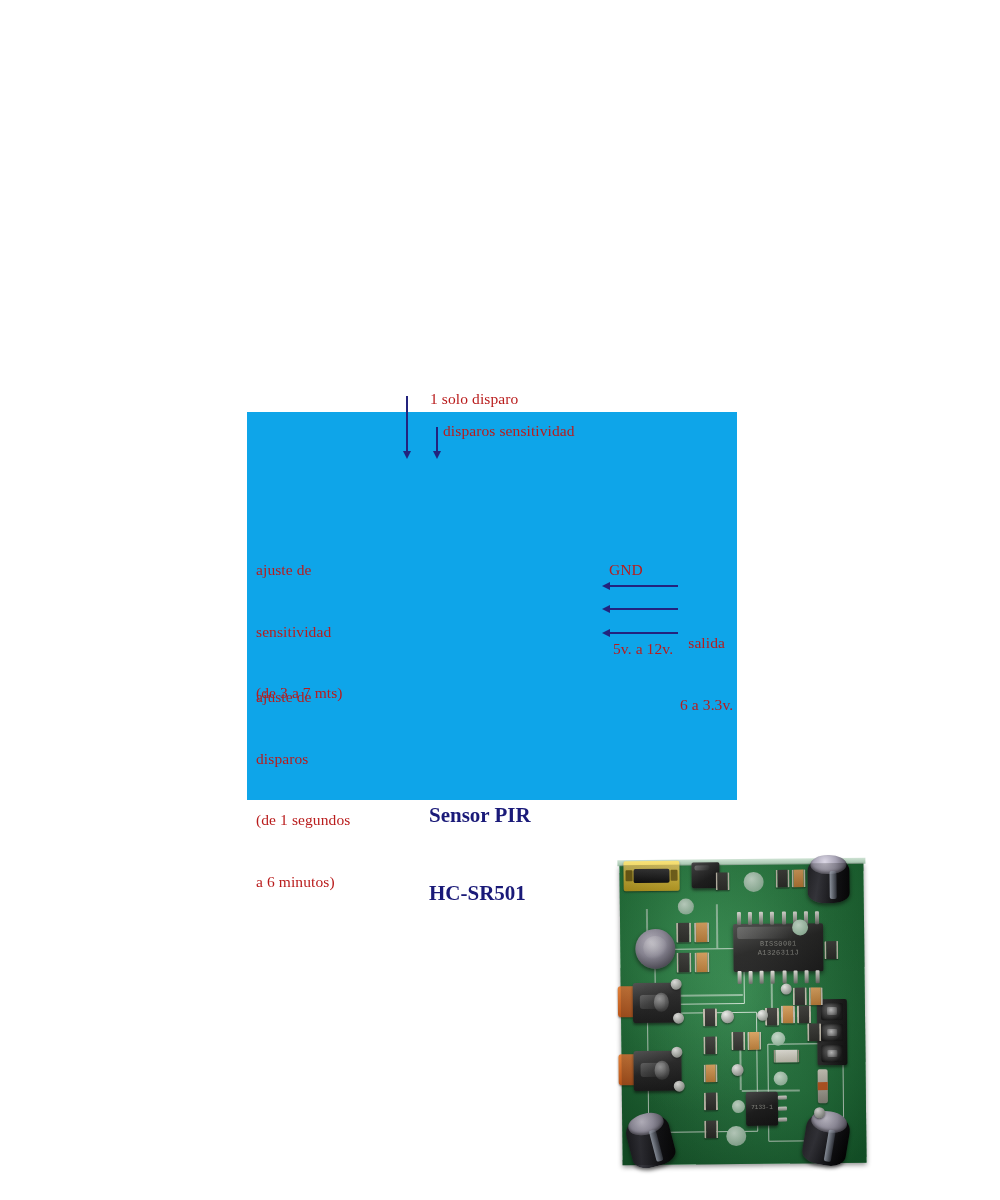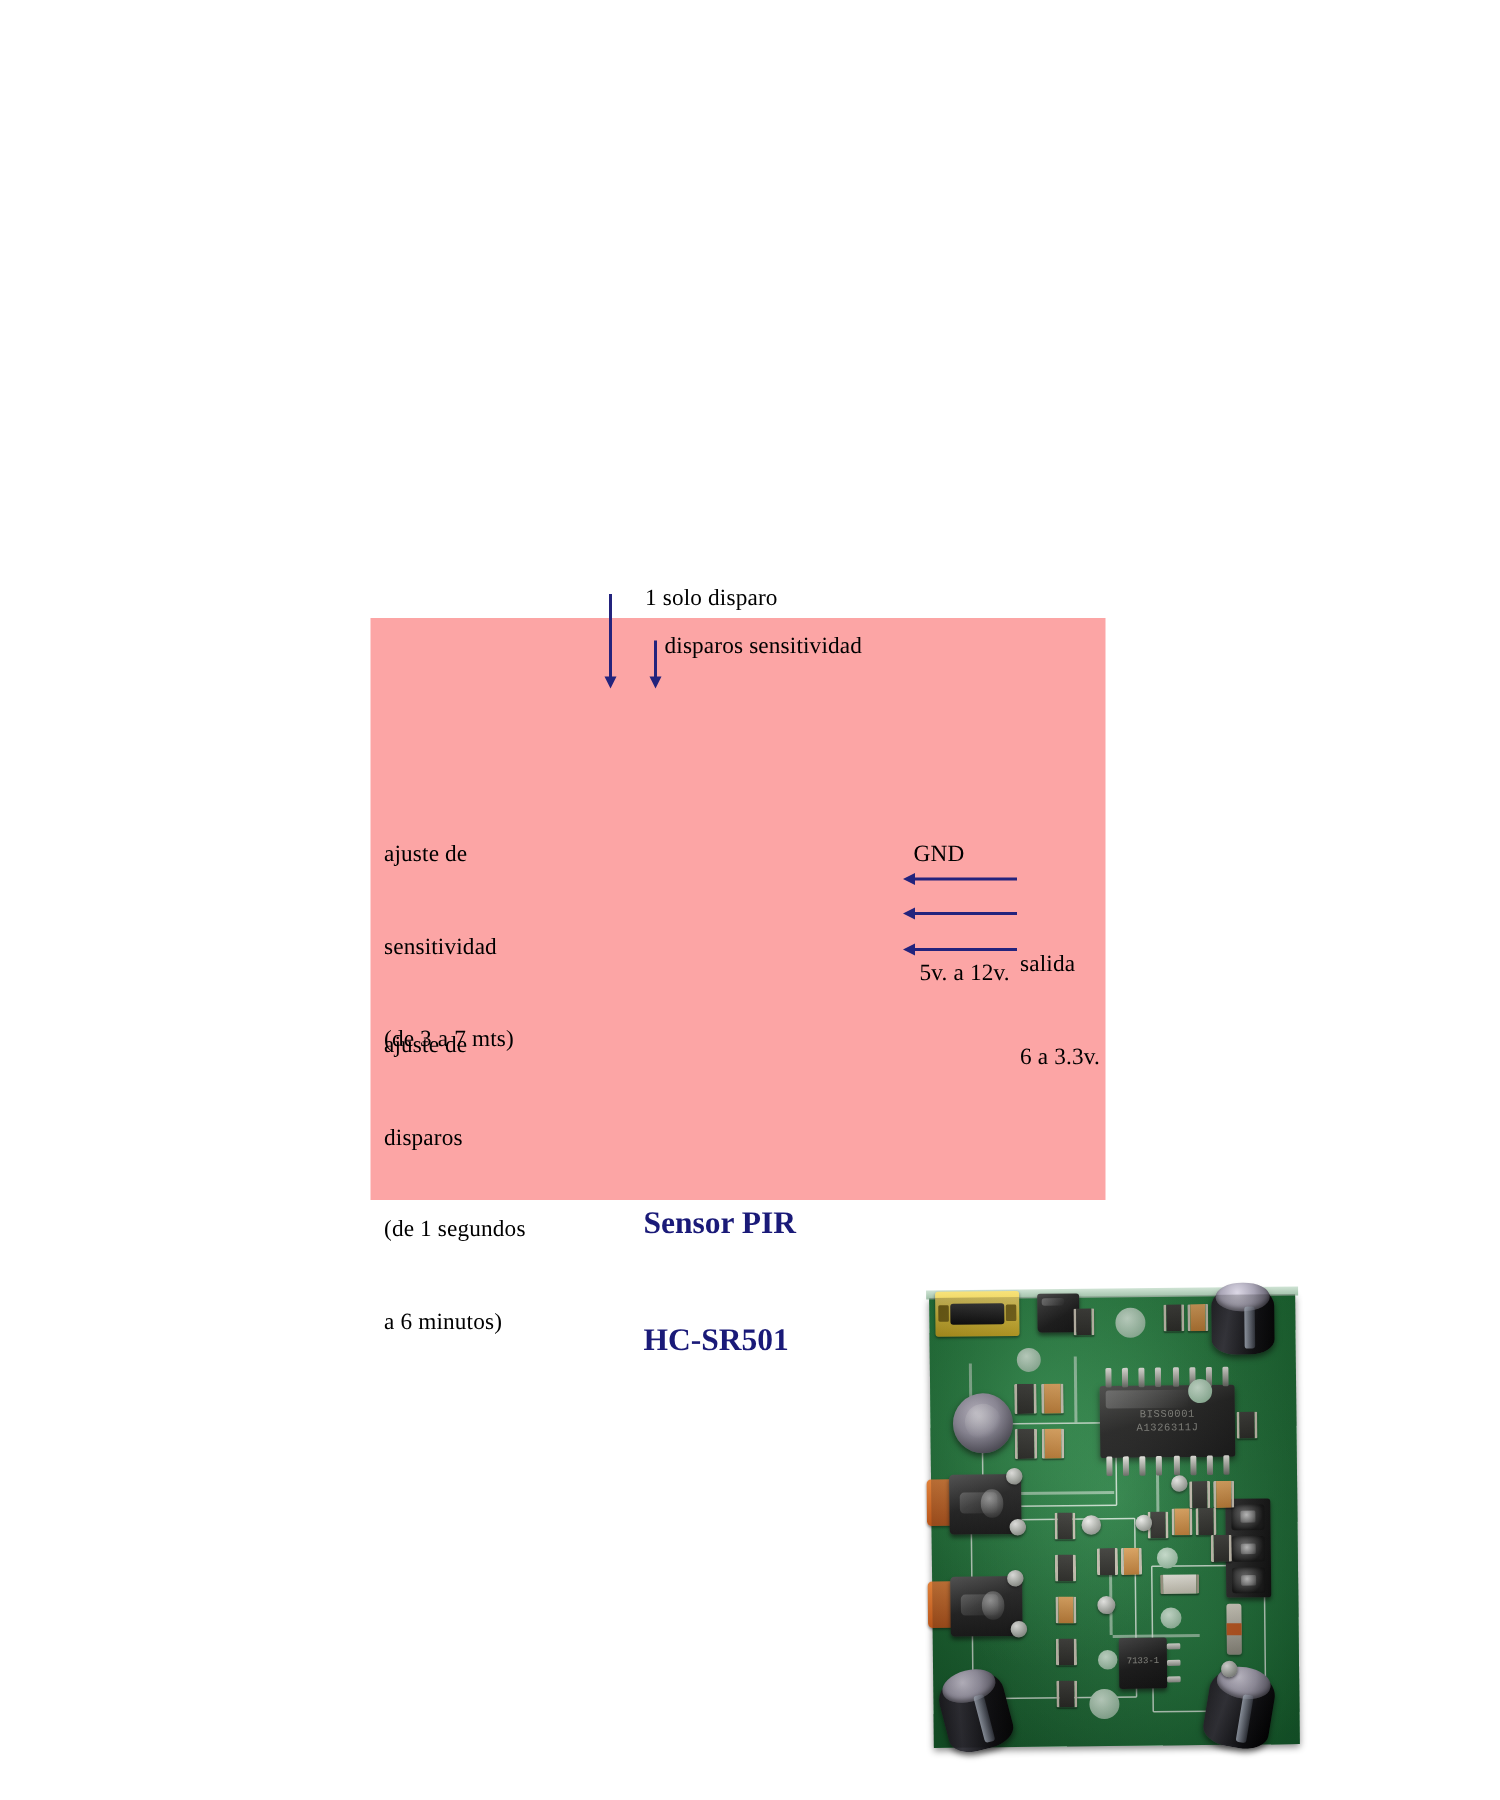--- a/index.html
+++ b/index.html
@@ -3,27 +3,27 @@
 <meta charset="utf-8">
 <style>
   html,body{margin:0;padding:0;background:#ffffff;}
   body{width:1000px;height:1200px;position:relative;font-family:"Liberation Serif","DejaVu Serif",serif;}
 
   #stage{position:absolute;left:0;top:0;width:1000px;height:1200px;overflow:hidden;background:#ffffff;}
 
   
   .photo{
     position:absolute;left:247px;top:412px;width:490px;height:388px;
-    background:#fca5a5;
+    background:#0ea5e9;
   }
 
   
-  .lbl{position:absolute;color:#000000;font-family:"Liberation Serif","DejaVu Serif",serif;
+  .lbl{position:absolute;color:#b91c1c;font-family:"Liberation Serif","DejaVu Serif",serif;
        font-size:15.5px;line-height:20.5px;white-space:pre;letter-spacing:.1px;}
-  .lbl.r{text-align:left;}
+  .lbl.r{text-align:center;}
   .title{position:absolute;color:#1a1a78;font-weight:bold;font-size:21px;line-height:26px;
          font-family:"Liberation Serif","DejaVu Serif",serif;white-space:pre;}
 
   
   .varrow{position:absolute;width:2px;background:#23237d;}
   .varrow:after{content:"";position:absolute;left:-3.5px;bottom:-7px;width:0;height:0;
       border-left:4.5px solid transparent;border-right:4.5px solid transparent;border-top:8px solid #23237d;}
   .harrow{position:absolute;height:2px;background:#23237d;}
   .harrow:after{content:"";position:absolute;left:-8px;top:-3.5px;width:0;height:0;
       border-top:4.5px solid transparent;border-bottom:4.5px solid transparent;border-right:8px solid #23237d;}

